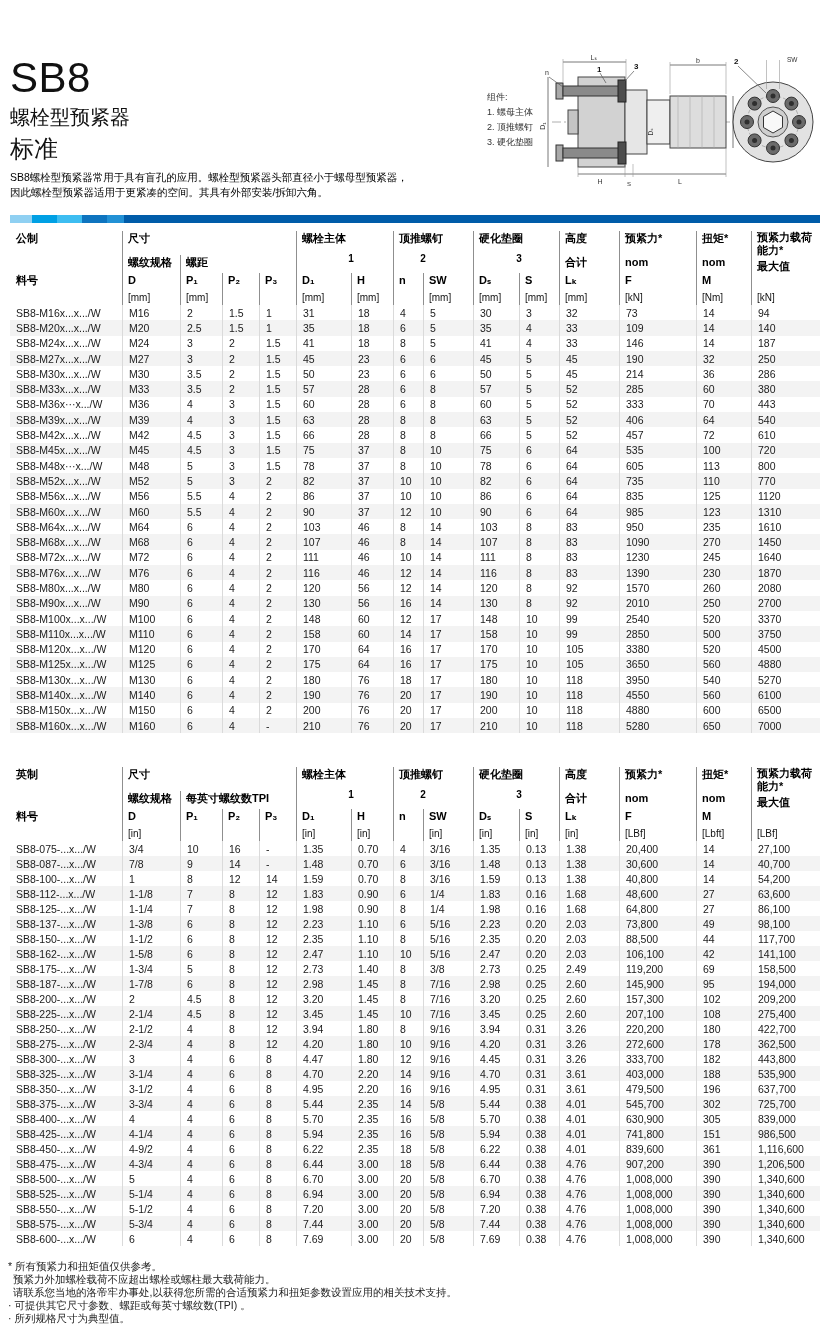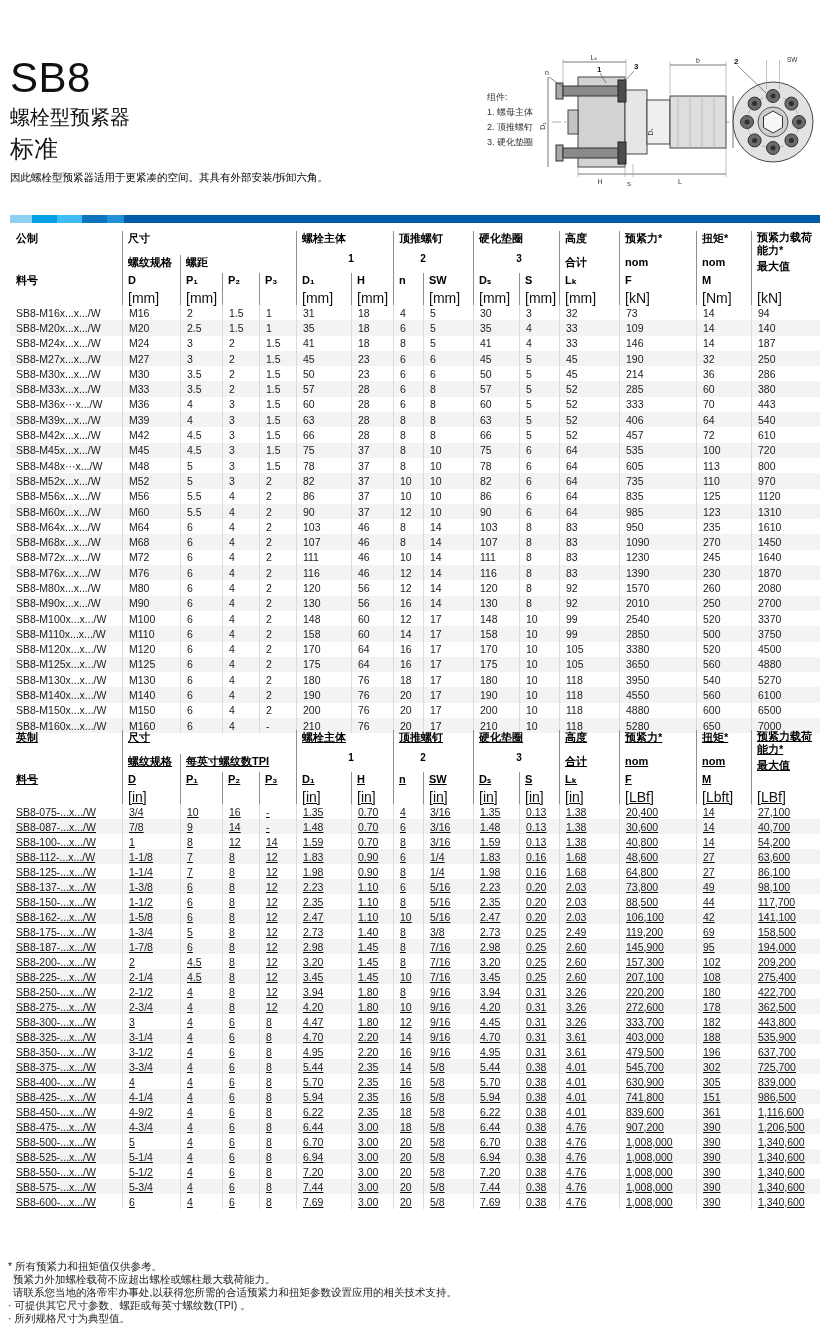--- a/index.html
+++ b/index.html
@@ -21,21 +21,21 @@
 
   
   .tablewrap { position:absolute; left:10px; width:810px; }
   .bluebar { display:flex; height:8px; width:810px; }
   .bluebar div { height:8px; }
 
   .thead { position:relative; display:grid;
     grid-template-columns:112px 58px 42px 37px 37px 55px 42px 30px 50px 46px 40px 60px 77px 55px 69px;
     grid-template-rows:24px 18px 18px 14px; width:810px; padding-top:8px; }
   .hc { font-size:11px; font-weight:bold; padding-left:6px; white-space:nowrap; line-height:14px; color:#000; }
-  .hu { font-size:14px; font-weight:normal; color:#111; }
+  .hu { font-size:10px; font-weight:normal; color:#111; }
   .sym { font-family:"Liberation Sans","DejaVu Sans",sans-serif; }
   .loadtitle { width:62px; white-space:normal; line-height:13px; }
   .mark { position:absolute; font-size:10px; font-weight:bold; transform:translateX(-50%); }
   .vline { position:absolute; width:1px; background:#8f8f8f; }
 
   .tbody { width:810px; }
   .trow { display:flex; align-items:flex-end; }
   .metric .trow { height:15.3px; }
   .imperial .trow { height:15px; }
   .trow:nth-child(even) { background:#f3f3f3; }
@@ -54,20 +54,21 @@
 </head>
 <body>
 
 <div class="page">
 
   <div class="intro">
     <div class="title">SB8</div>
     <div class="subtitle">螺栓型预紧器</div>
     <div class="variant">标准</div>
     <div class="desc">
+      <div>SB8螺栓型预紧器常用于具有盲孔的应用。螺栓型预紧器头部直径小于螺母型预紧器，</div>
       <div>因此螺栓型预紧器适用于更紧凑的空间。其具有外部安装/拆卸六角。</div>
     </div>
   </div>
 
   <div class="components">
     <div>组件:</div>
     <div>1. 螺母主体</div>
     <div>2. 顶推螺钉</div>
     <div>3. 硬化垫圈</div>
   </div>
@@ -420,21 +421,21 @@
           <div class="tcell c4">2</div>
           <div class="tcell c5">82</div>
           <div class="tcell c6">37</div>
           <div class="tcell c7">10</div>
           <div class="tcell c8">10</div>
           <div class="tcell c9">82</div>
           <div class="tcell c10">6</div>
           <div class="tcell c11">64</div>
           <div class="tcell c12">735</div>
           <div class="tcell c13">110</div>
-          <div class="tcell c14">970</div>
+          <div class="tcell c14">770</div>
         </div>
         <div class="trow">
           <div class="tcell c0">SB8-M56x...x.../W</div>
           <div class="tcell c1">M56</div>
           <div class="tcell c2">5.5</div>
           <div class="tcell c3">4</div>
           <div class="tcell c4">2</div>
           <div class="tcell c5">86</div>
           <div class="tcell c6">37</div>
           <div class="tcell c7">10</div>
@@ -697,21 +698,21 @@
           <div class="tcell c9">210</div>
           <div class="tcell c10">10</div>
           <div class="tcell c11">118</div>
           <div class="tcell c12">5280</div>
           <div class="tcell c13">650</div>
           <div class="tcell c14">7000</div>
         </div>
       </div>
   </div>
 
-  <div class="tablewrap imperial" style="top:722px;text-decoration:underline;">
+  <div class="tablewrap imperial" style="top:759px;">
     <div class="thead">
       <div class="hc" style="grid-column:1;grid-row:1">英制</div>
       <div class="hc" style="grid-column:2/span 4;grid-row:1">尺寸</div>
       <div class="hc" style="grid-column:6/span 2;grid-row:1">螺栓主体</div>
       <div class="hc" style="grid-column:8/span 2;grid-row:1">顶推螺钉</div>
       <div class="hc" style="grid-column:10/span 2;grid-row:1">硬化垫圈</div>
       <div class="hc" style="grid-column:12;grid-row:1">高度</div>
       <div class="hc" style="grid-column:13;grid-row:1">预紧力*</div>
       <div class="hc" style="grid-column:14;grid-row:1">扭矩*</div>
       <div class="hc" style="grid-column:15;grid-row:1/span 2">

